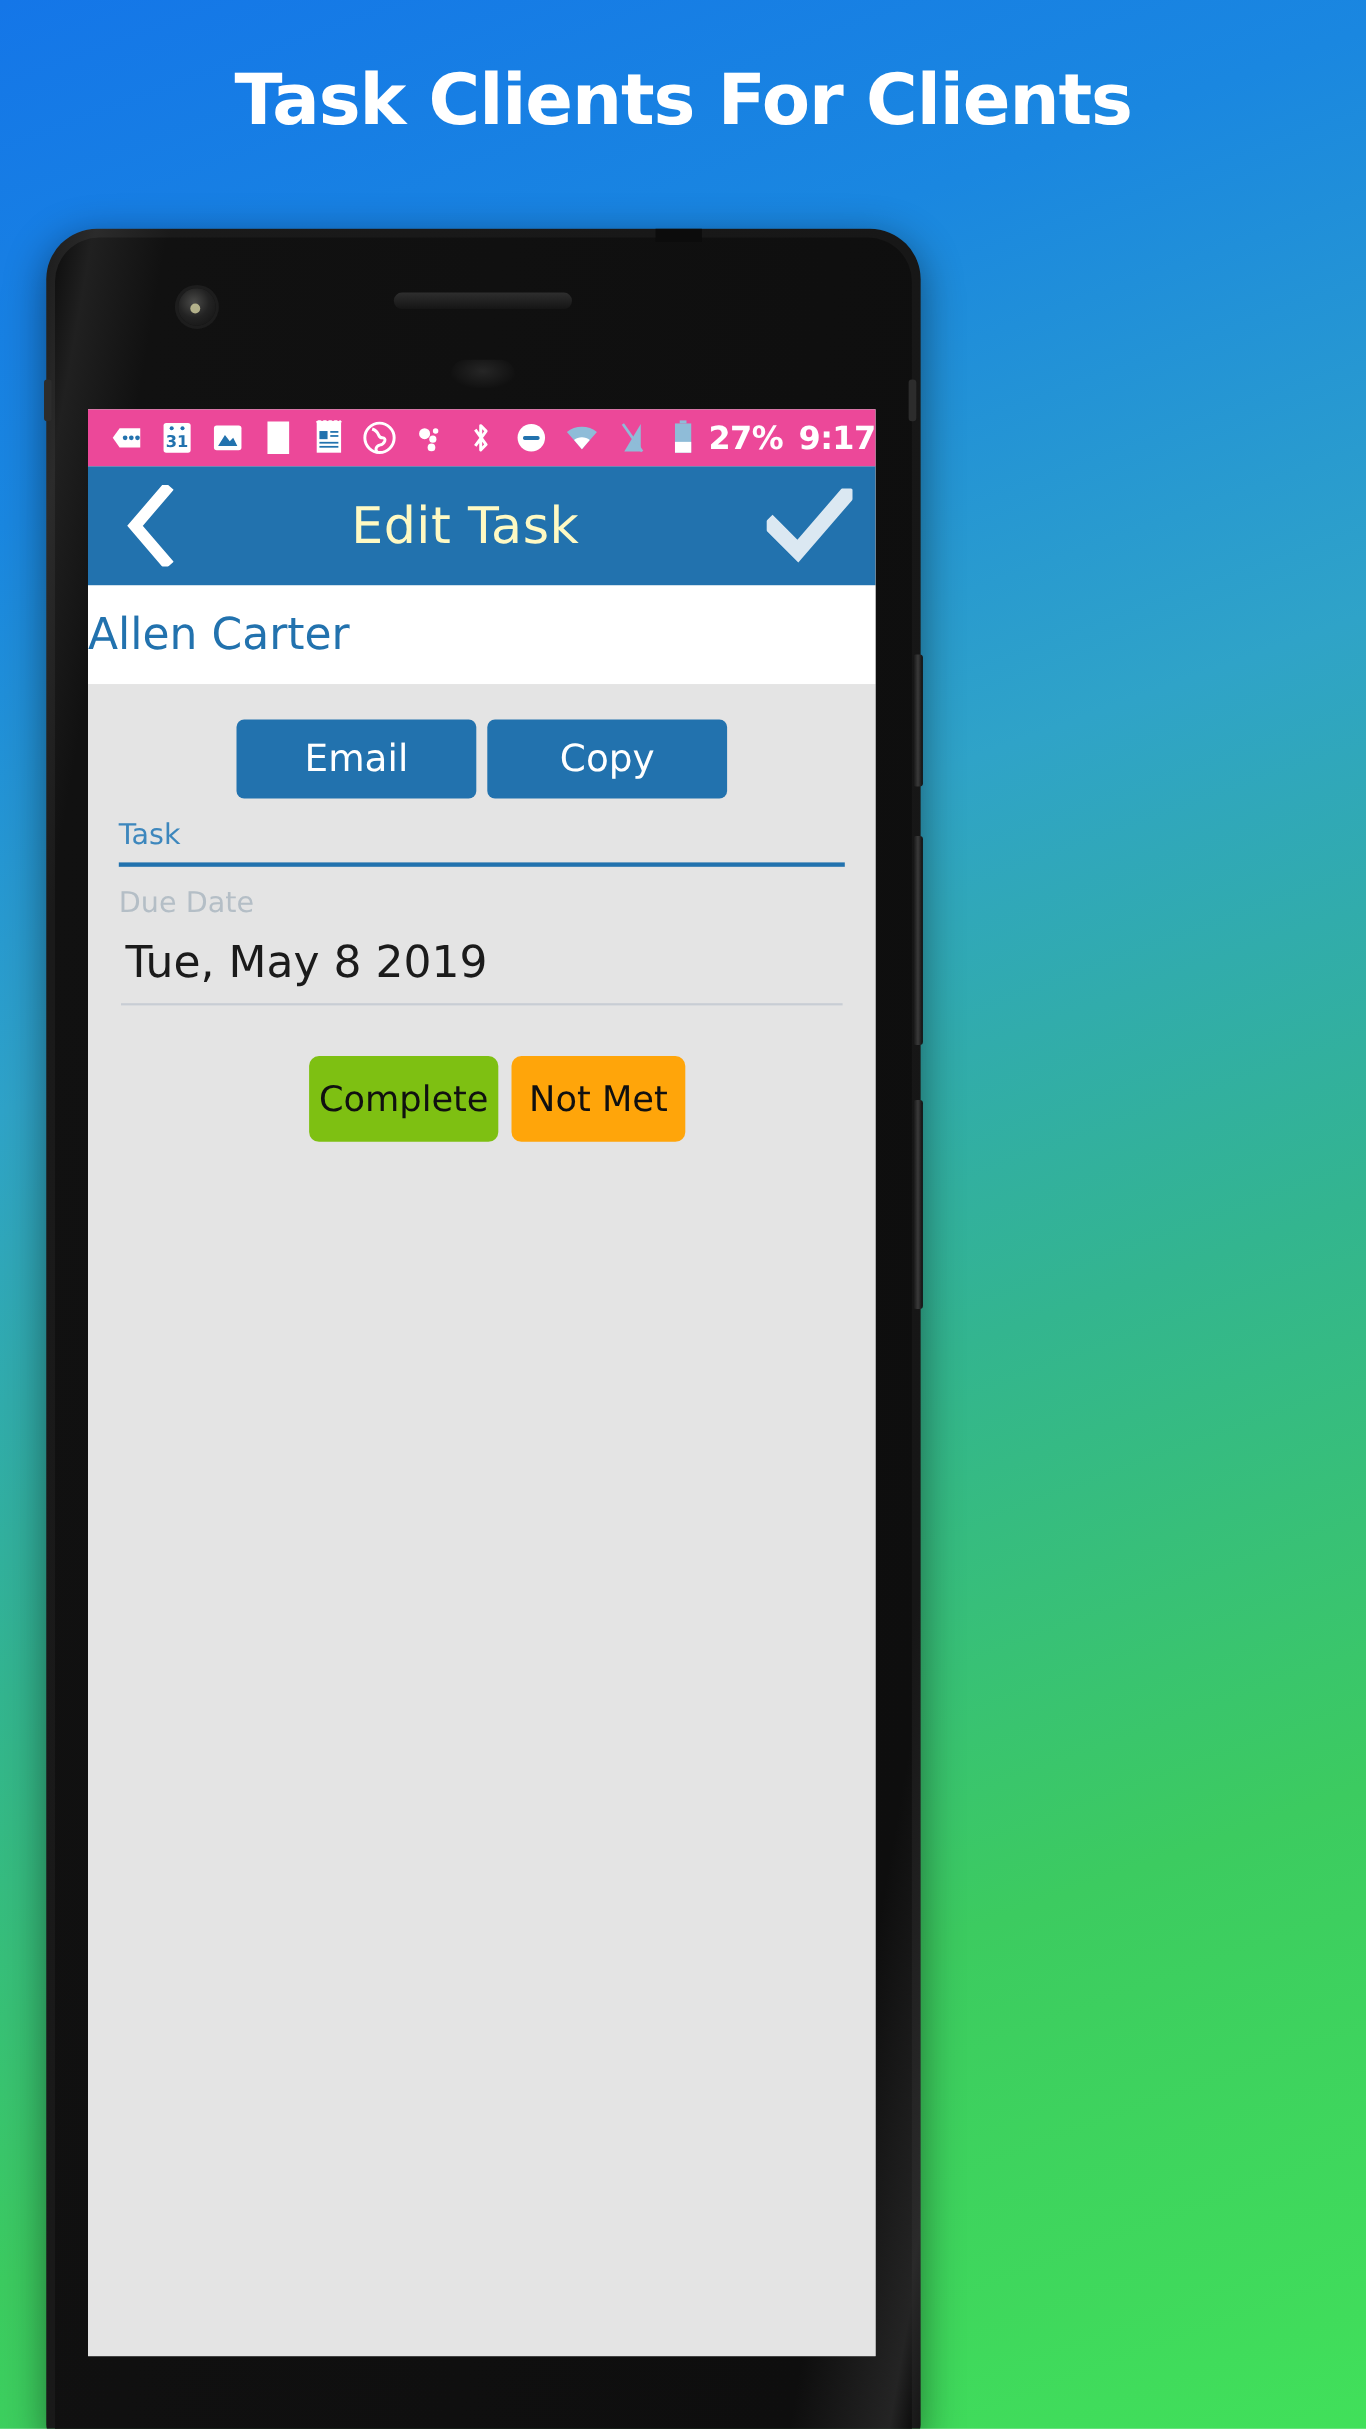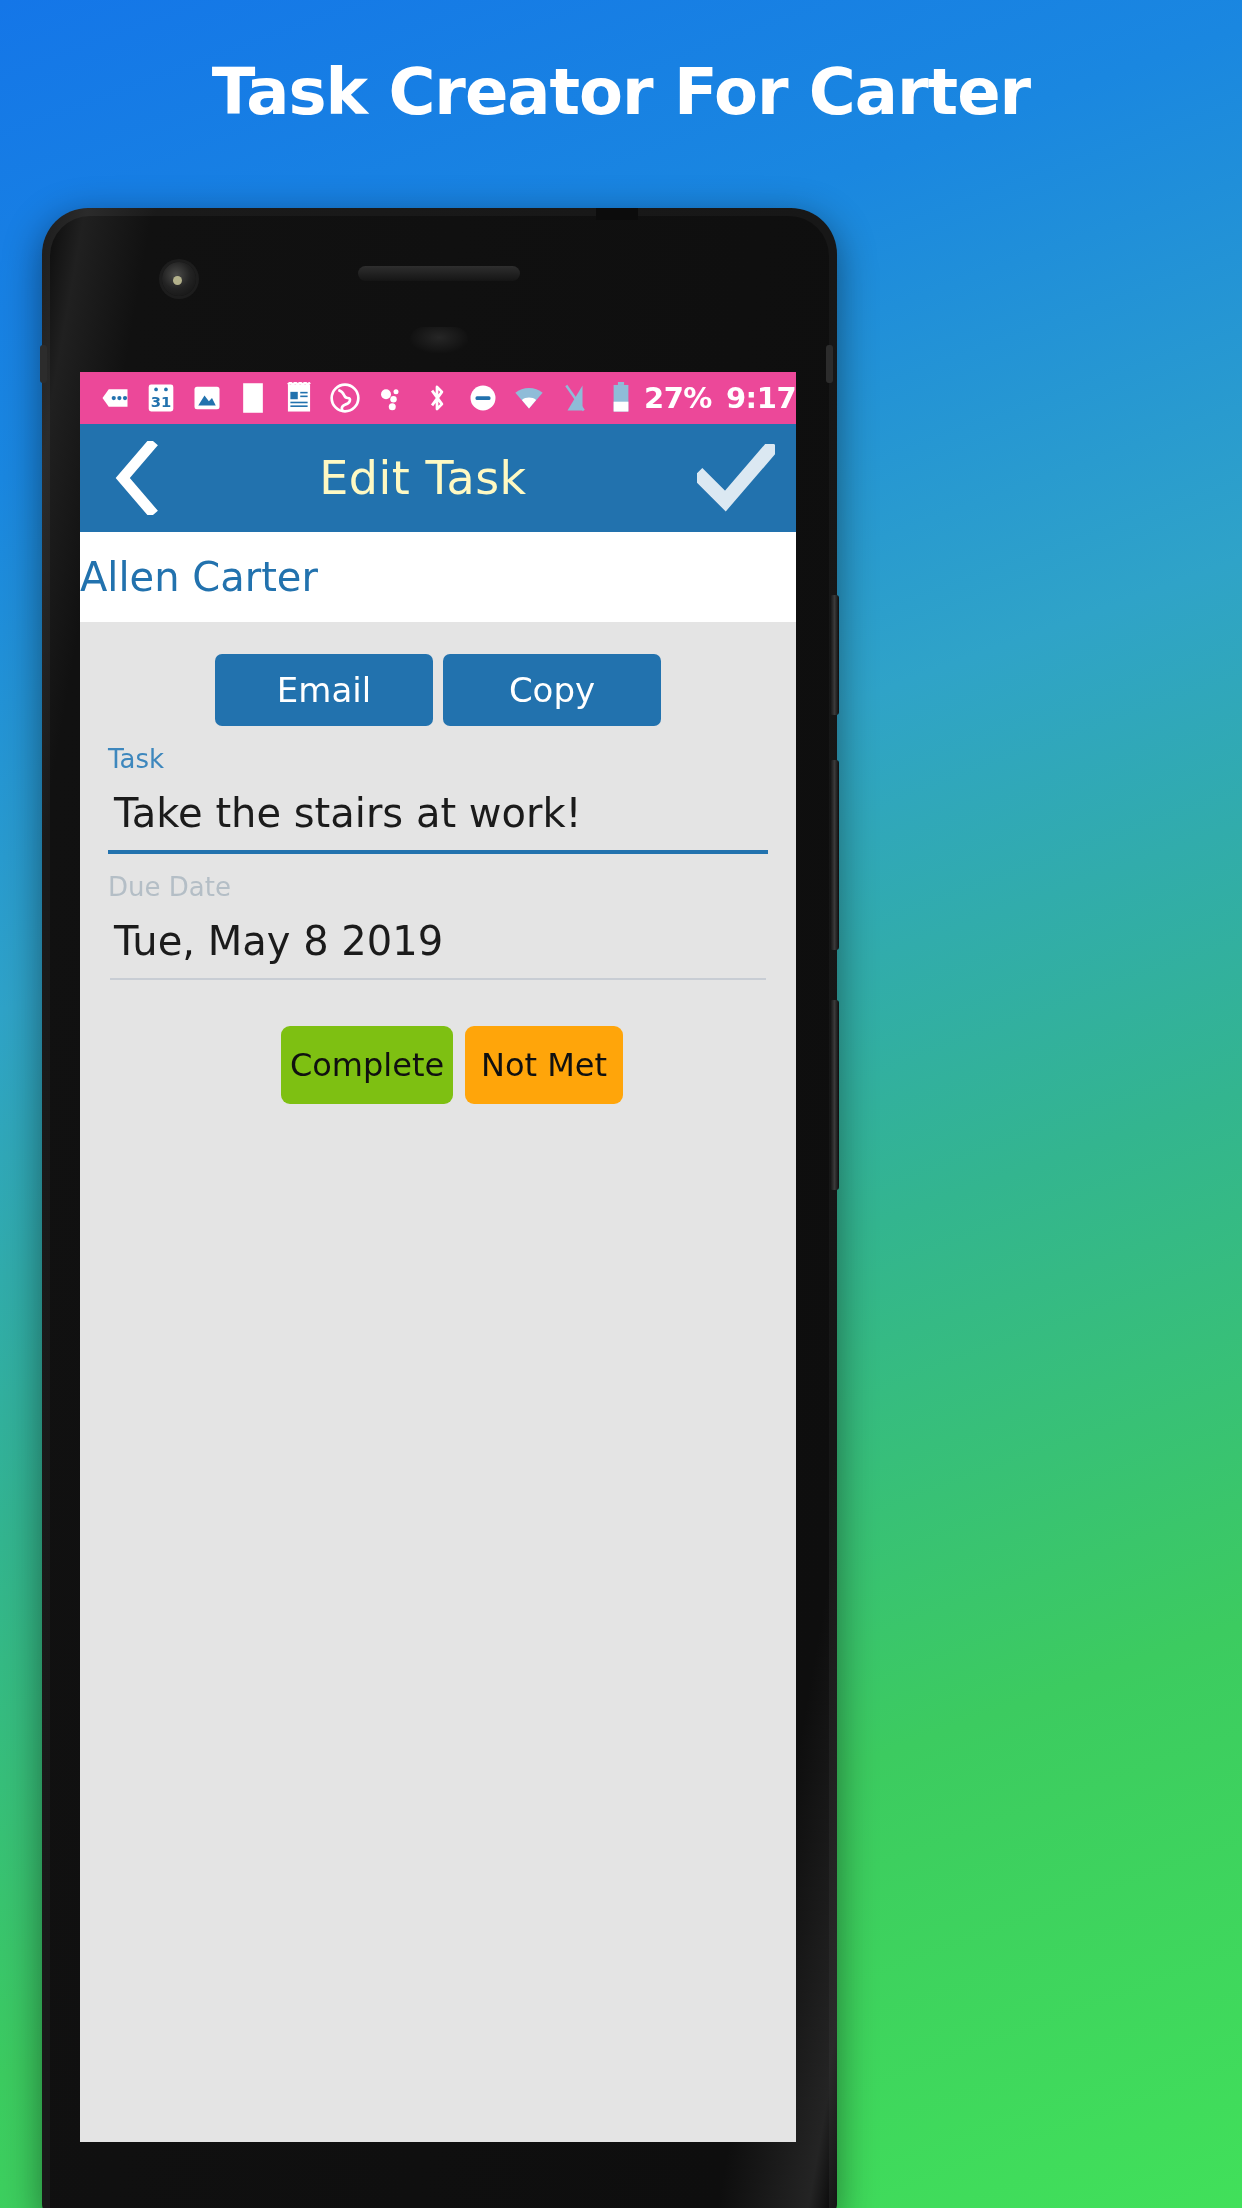--- a/index.html
+++ b/index.html
@@ -136,21 +136,21 @@
   }
   .btn-orange{
     background:#ffa50a;color:#101010;border:none;border-radius:9px;
     width:158px;height:78px;font-size:32px;
     font-family:"DejaVu Sans",sans-serif;font-weight:400;cursor:pointer;
   }
 </style>
 </head>
 <body>
 
-<div class="promo-title">Task Creator For Carter</div>
+<div class="promo-title">Task Clients For Clients</div>
 
 <div class="phone">
   <div class="phone-inner-bevel"></div>
 </div>
 <div class="notch-top"></div>
 <div class="camera"></div>
 <div class="earpiece"></div>
 <div class="sensor"></div>
 <div class="side-notch-l"></div>
 <div class="side-notch-r"></div>
@@ -284,21 +284,20 @@
 
   <div class="body-area">
 
     <div class="action-row">
       <button class="btn-blue">Email</button>
       <button class="btn-blue">Copy</button>
     </div>
 
     <div class="field">
       <div class="field-label">Task</div>
-      <div class="field-value">Take the stairs at work!</div>
       <div class="field-underline"></div>
     </div>
 
     <div class="field">
       <div class="field-label muted">Due Date</div>
       <div class="field-value">Tue, May 8 2019</div>
       <div class="field-underline faint"></div>
     </div>
 
     <div class="status-row">

